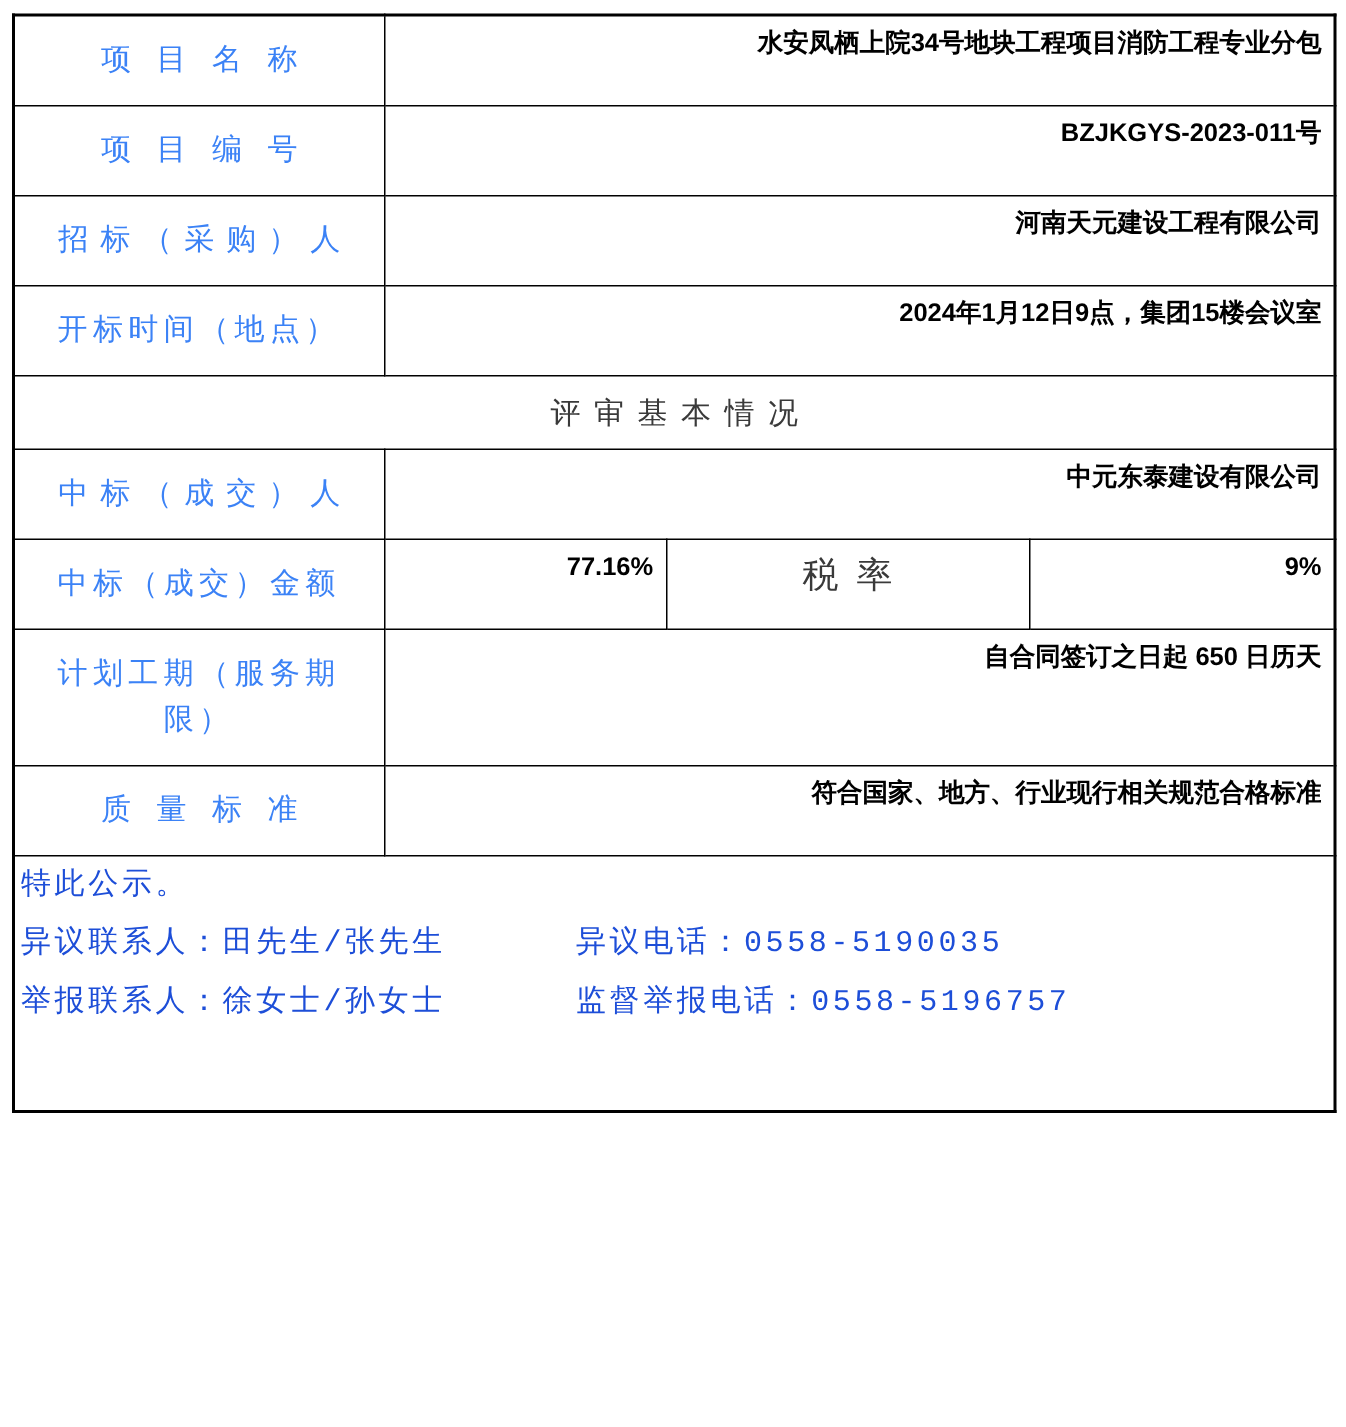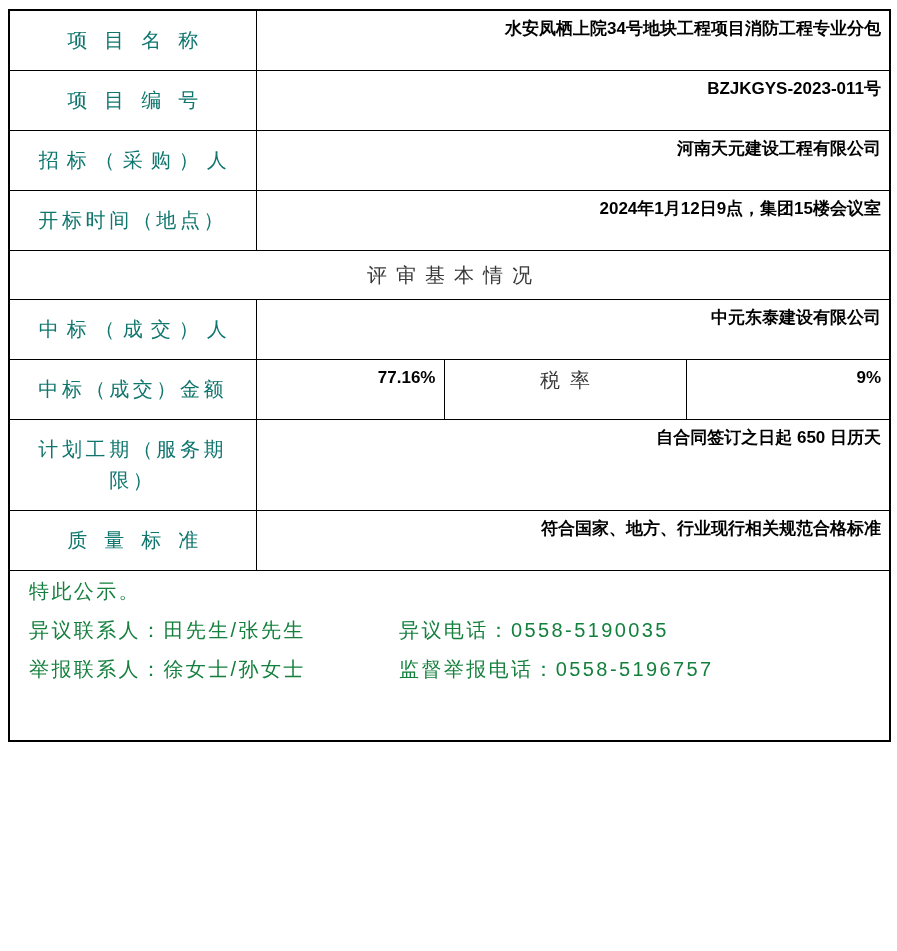--- a/index.html
+++ b/index.html
@@ -19,21 +19,21 @@
   }
   td {
     border: 1px solid #000;
     overflow: hidden;
   }
 
   
   td.lbl {
     font-family: "Liberation Serif", serif;
     font-size: 20px;
-    color: #0f766e;
+    color: #3b82f6;
     text-align: center;
     vertical-align: middle;
     padding: 14px 8px;
     line-height: 1.55;
   }
   .ls-wide  { letter-spacing: .85em; text-indent: .85em; }
   .ls-mid   { letter-spacing: .40em; text-indent: .40em; }
   .ls-tight { letter-spacing: .18em; }
 
   
@@ -67,37 +67,37 @@
     color: #000;
     line-height: 25px;
     white-space: nowrap;
   }
   .cand-line .gap-lg { margin-left: 34px; }
   .cand-line .gap-sm { margin-left: 17px; }
 
   
   td.tax-lbl {
     font-family: "Liberation Serif", serif;
-    font-size: 20px;
+    font-size: 24px;
     color: #3a3a3a;
     text-align: center;
     vertical-align: top;
     letter-spacing: .5em;
     text-indent: .5em;
     padding-top: 7px;
   }
 
   
   td.footer {
     vertical-align: top;
-    font-family: Liberation Sans, sans-serif;
+    font-family: Liberation Mono, monospace;
     font-size: 20px;
-    color: #15803d;
+    color: #1d4ed8;
     letter-spacing: .12em;
-    padding: 8px 8px 4px 19px;
+    padding: 8px 8px 4px 4px;
   }
   .footer-line { margin-bottom: 15px; line-height: 24px; white-space: nowrap; }
   .footer-line .contact { display: inline-block; width: 370px; }
 
   
   tr.h-r1  { height: 43px; }
   tr.h-r2  { height: 50px; }
   tr.h-r3  { height: 51px; margin-left: 22px; }
   tr.h-r4  { height: 49px; }
   tr.h-r5  { height: 49px; }

